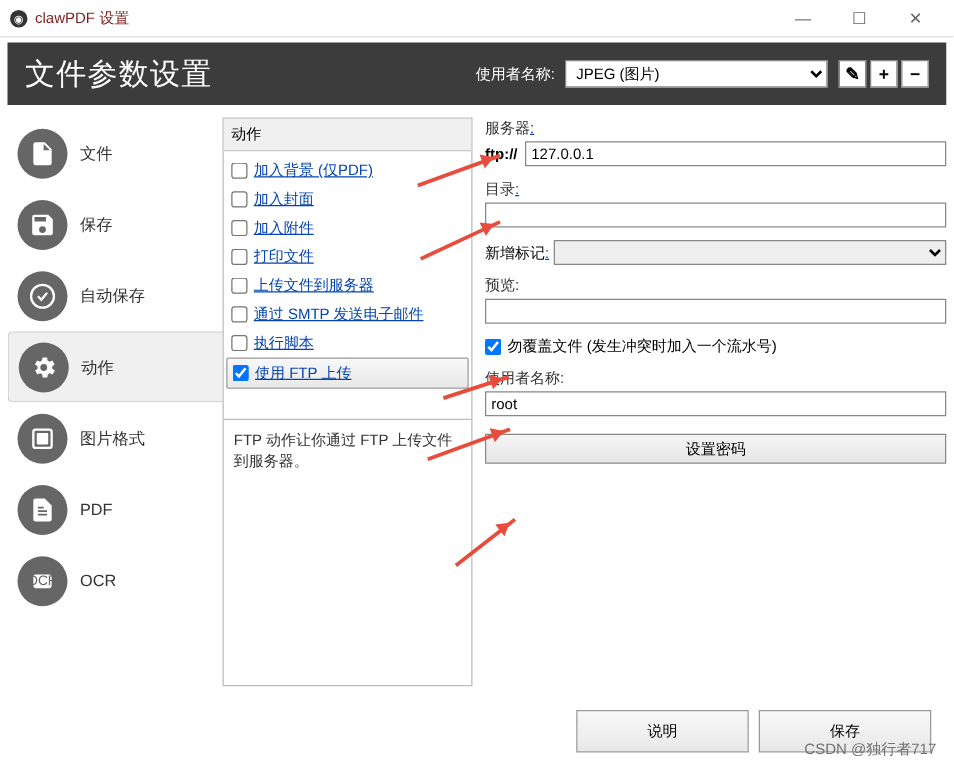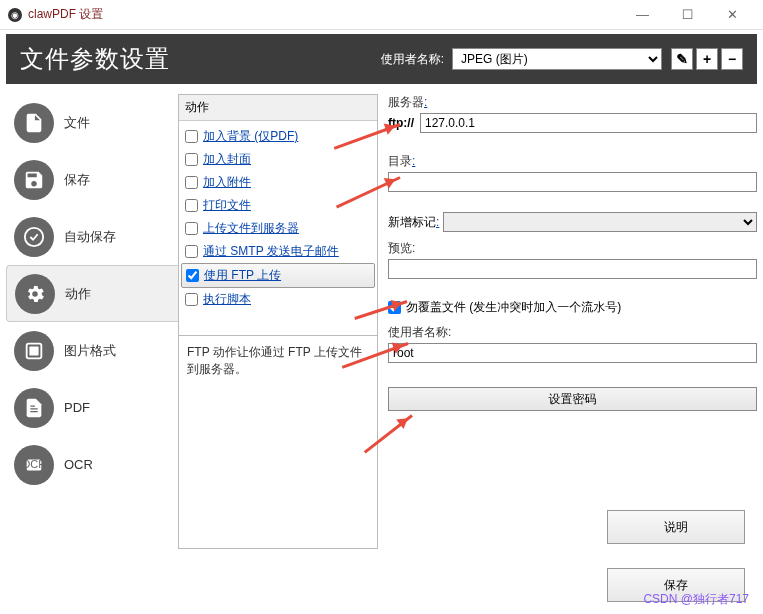--- a/index.html
+++ b/index.html
@@ -29,39 +29,39 @@
     .middle { width: 200px; border: 1px solid #bbb; background: #fff; margin-right: 10px; display: flex; flex-direction: column; }
     .middle-head { background: #f0f0f0; padding: 4px 6px; border-bottom: 1px solid #ccc; }
     .action-list { padding: 4px 2px; }
     .action-item { padding: 3px 4px; display: flex; align-items: center; }
     .action-item.sel { background: linear-gradient(#f8f8f8,#e8e8e8); border: 1px solid #999; border-radius: 2px; }
     .action-cb { width: 13px; height: 13px; margin-right: 5px; }
     .action-label { color: #0645ad; text-decoration: underline; cursor: pointer; font-size: 12px; }
     .desc-box { margin-top: 20px; border-top: 1px solid #bbb; padding: 8px; color: #333; flex: 0 0 auto; height: 130px; }
     
     .right { flex: 1; position: relative; }
-    .field-row { margin-bottom: 20px; }
+    .field-row { margin-bottom: 10px; }
     .field-label { color: #333; margin-bottom: 2px; display: block; }
     .colon { color: #0645ad; text-decoration: underline; }
     .field-inline { display: flex; align-items: center; gap: 6px; }
     .ftp-prefix { font-weight: bold; }
     .text-input { width: 100%; height: 20px; border: 1px solid #888; padding: 0 4px; }
     .text-input.short { flex: 1; }
     .new-tag-row { display: flex; align-items: center; gap: 4px; margin: 10px 0 8px 0; }
     .new-tag-select { flex: 1; height: 20px; border: 1px solid #888; background: #eee; }
     .check-row { display: flex; align-items: center; gap: 5px; margin: 8px 0; }
     .set-pwd-btn { width: 100%; height: 24px; border: 1px solid #888; background: linear-gradient(#f5f5f5,#e5e5e5); margin-top: 4px; }
     
     .arrow { position: absolute; width: 60px; height: 3px; background: #e74c3c; transform-origin: right center; pointer-events: none; }
     .arrow::before { content: ''; position: absolute; right: -1px; top: -5px; border: 6px solid transparent; border-left: 10px solid #e74c3c; }
     
-    .footer { position: absolute; bottom: 12px; right: 18px; display: flex; gap: 24px; flex-direction: column; }
+    .footer { position: absolute; bottom: 12px; right: 18px; display: flex; gap: 8px; }
     .footer-btn { width: 138px; height: 34px; border: 1px solid #999; background: linear-gradient(#f8f8f8,#e8e8e8); }
     
-    .watermark { position: absolute; bottom: 6px; right: 14px; color: #8b5cf6; font-size: 12px; pointer-events: none; }
+    .watermark { position: absolute; bottom: 6px; right: 14px; color: #737373; font-size: 12px; pointer-events: none; }
   </style>
 </head>
 <body>
 
 <div class="titlebar">
   <div class="titlebar-icon">◉</div>
   <div class="titlebar-title">clawPDF 设置</div>
   <div class="titlebar-controls">
     <div class="titlebar-btn">—</div>
     <div class="titlebar-btn">☐</div>
@@ -164,27 +164,27 @@
           <span class="action-label">打印文件</span>
         </div>
         <div class="action-item">
           <input type="checkbox" class="action-cb" style="">
           <span class="action-label">上传文件到服务器</span>
         </div>
         <div class="action-item">
           <input type="checkbox" class="action-cb" style="">
           <span class="action-label">通过 SMTP 发送电子邮件</span>
         </div>
+        <div class="action-item">
+          <input type="checkbox" class="action-cb" style="">
+          <span class="action-label">执行脚本</span>
+        </div>
         <div class="action-item sel">
           <input type="checkbox" class="action-cb" checked="" style="">
           <span class="action-label">使用 FTP 上传</span>
-        </div>
-        <div class="action-item">
-          <input type="checkbox" class="action-cb" style="">
-          <span class="action-label">执行脚本</span>
         </div>
       </div>
     <div class="desc-box">FTP 动作让你通过 FTP 上传文件到服务器。</div>
   </div>
 
   <div class="right">
     <div class="field-row">
       <span class="field-label"><span>服务器</span><span class="colon">:</span></span>
       <div class="field-inline">
         <span class="ftp-prefix">ftp://</span>

